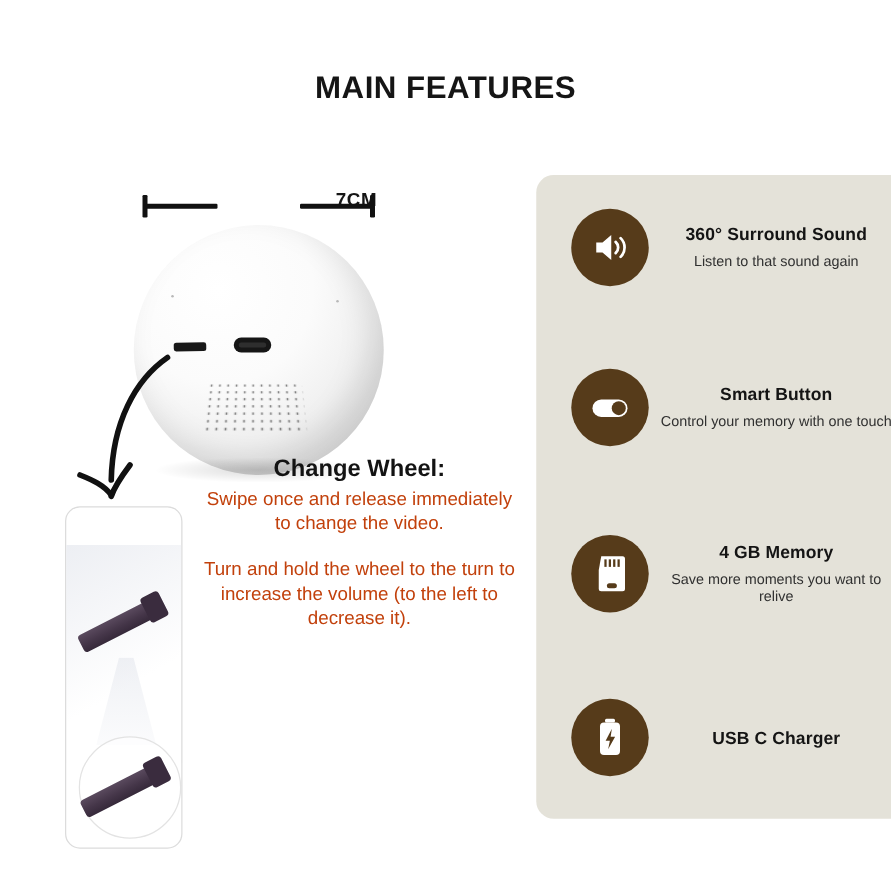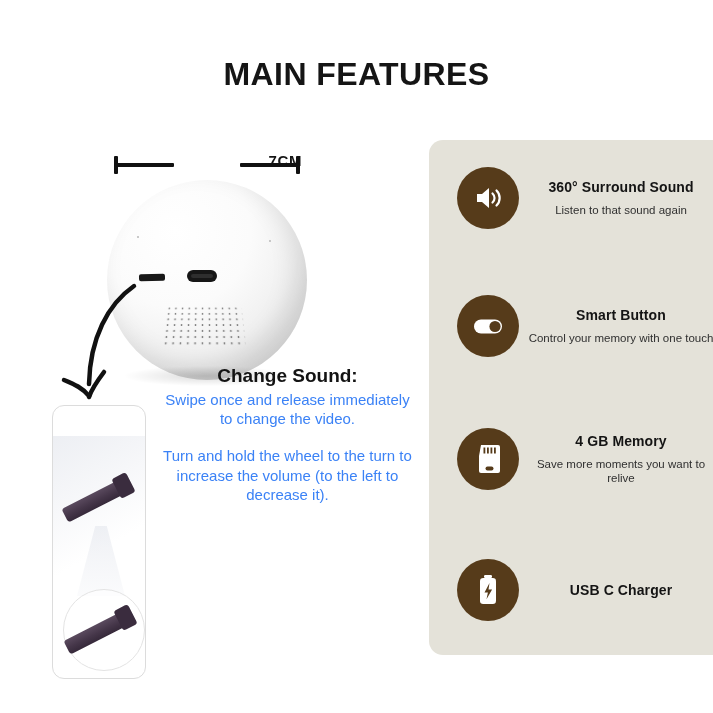--- a/index.html
+++ b/index.html
@@ -23,21 +23,21 @@
     height: 713px;
   }
 
   
   .page-title {
     position: absolute;
     top: 56px;
     left: 0;
     width: 713px;
     text-align: center;
-    font-size: 32px;
+    font-size: 25px;
     font-weight: bold;
     letter-spacing: 0.4px;
     color: #151515;
   }
 
   
   .left-col {
     position: absolute;
     left: 0;
     top: 110px;
@@ -249,21 +249,21 @@
   .instr-block:last-child { margin-bottom: 0; }
   .instr-title {
     font-size: 19px;
     font-weight: bold;
     color: #131313;
     margin-bottom: 3px;
   }
   .instr-body {
     font-size: 15px;
     line-height: 1.28;
-    color: #3b82f6;
+    color: #c2410c;
   }
 
   
   .features-panel {
     position: absolute;
     left: 429px;
     top: 140px;
     width: 300px;
     height: 515px;
     background: #e4e2d9;
@@ -349,21 +349,21 @@
     <div class="detail-card">
       <div class="sheen"></div>
       <div class="wheel-bar top"></div>
       <div class="zoom-cone"></div>
       <div class="zoom-circle"></div>
       <div class="wheel-bar bottom"></div>
     </div>
 
     <div class="instructions">
       <div class="instr-block">
-        <div class="instr-title">Change Sound:</div>
+        <div class="instr-title">Change Wheel:</div>
         <div class="instr-body">Swipe once and release immediately to change the video.</div>
       </div>
       <div class="instr-block">
         <div class="instr-body">Turn and hold the wheel to the turn to increase the volume (to the left to decrease it).</div>
       </div>
     </div>
   </div>
 
   <div class="features-panel">
 

